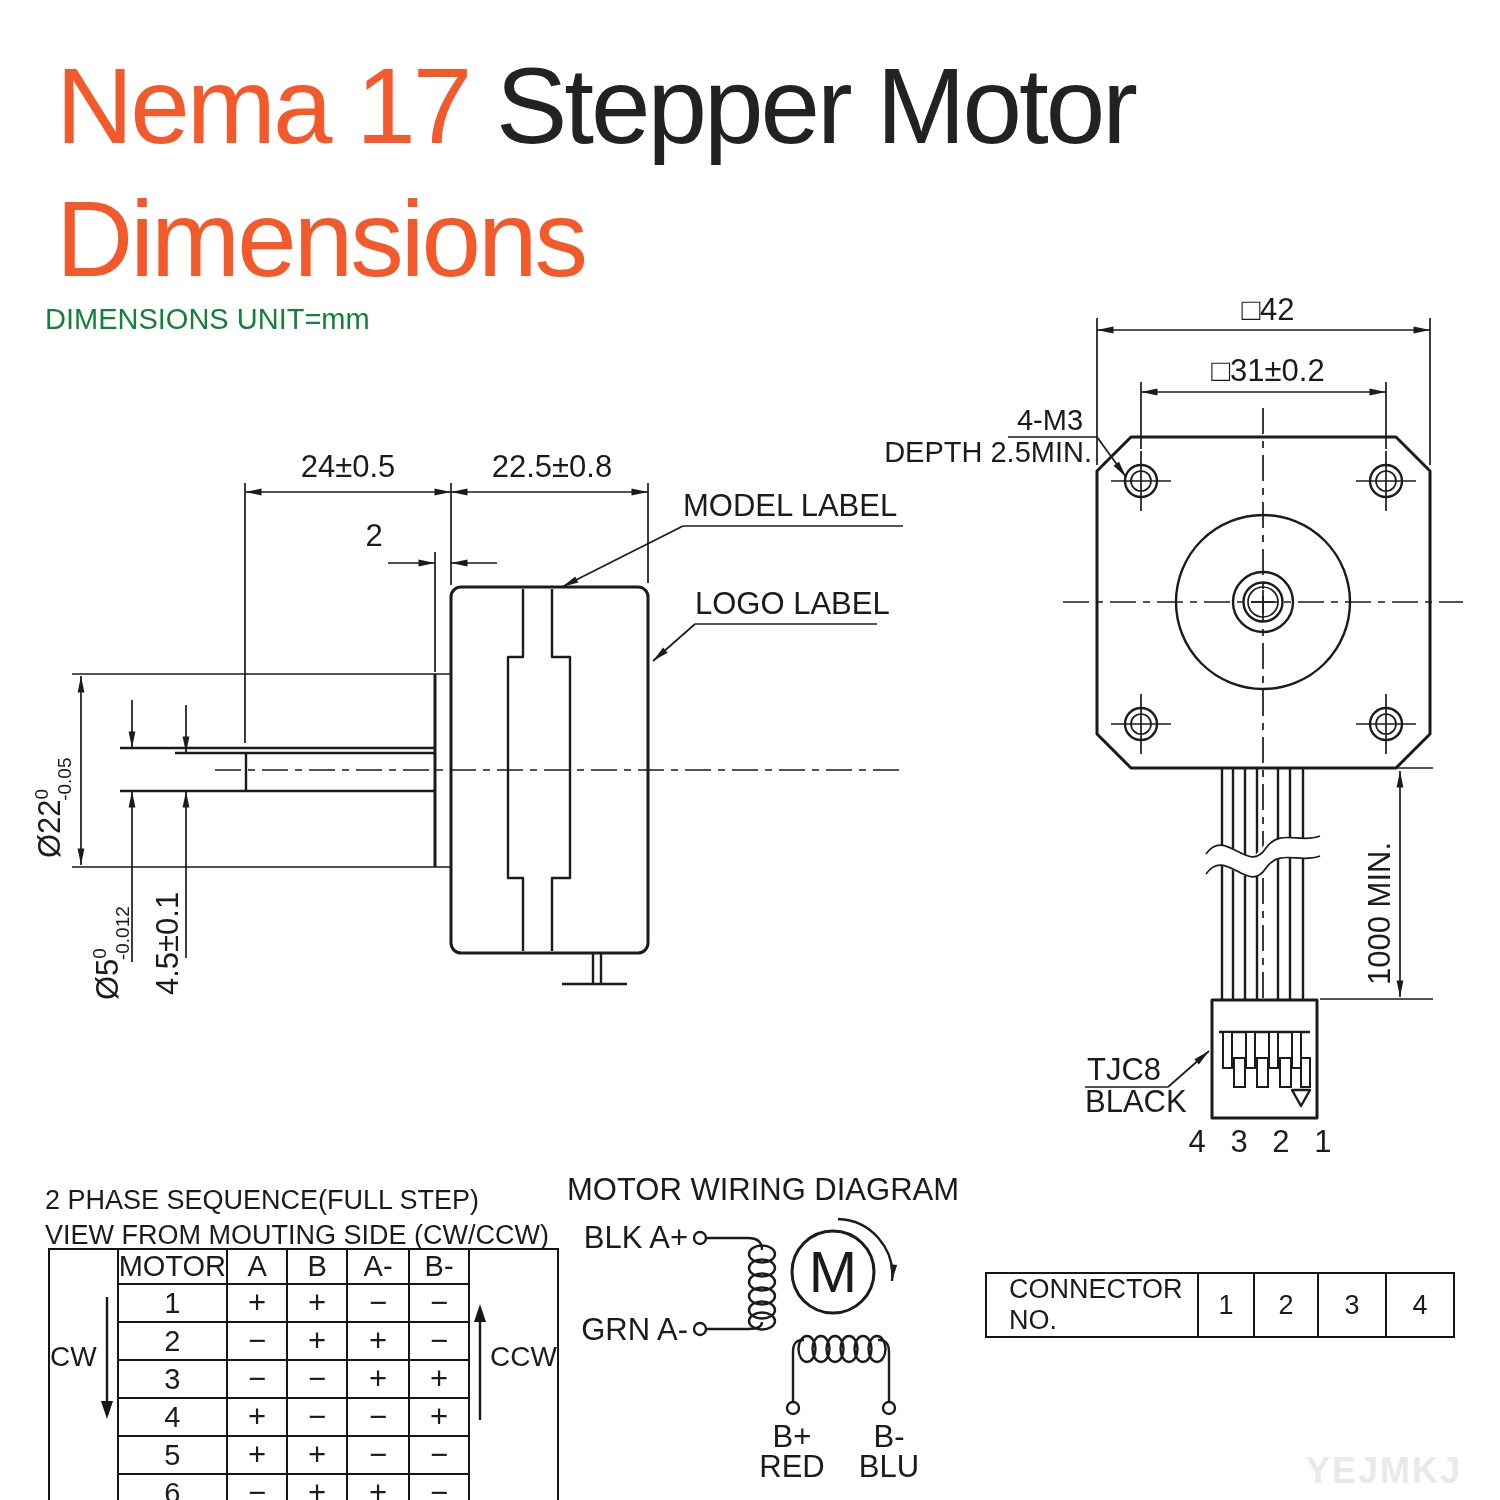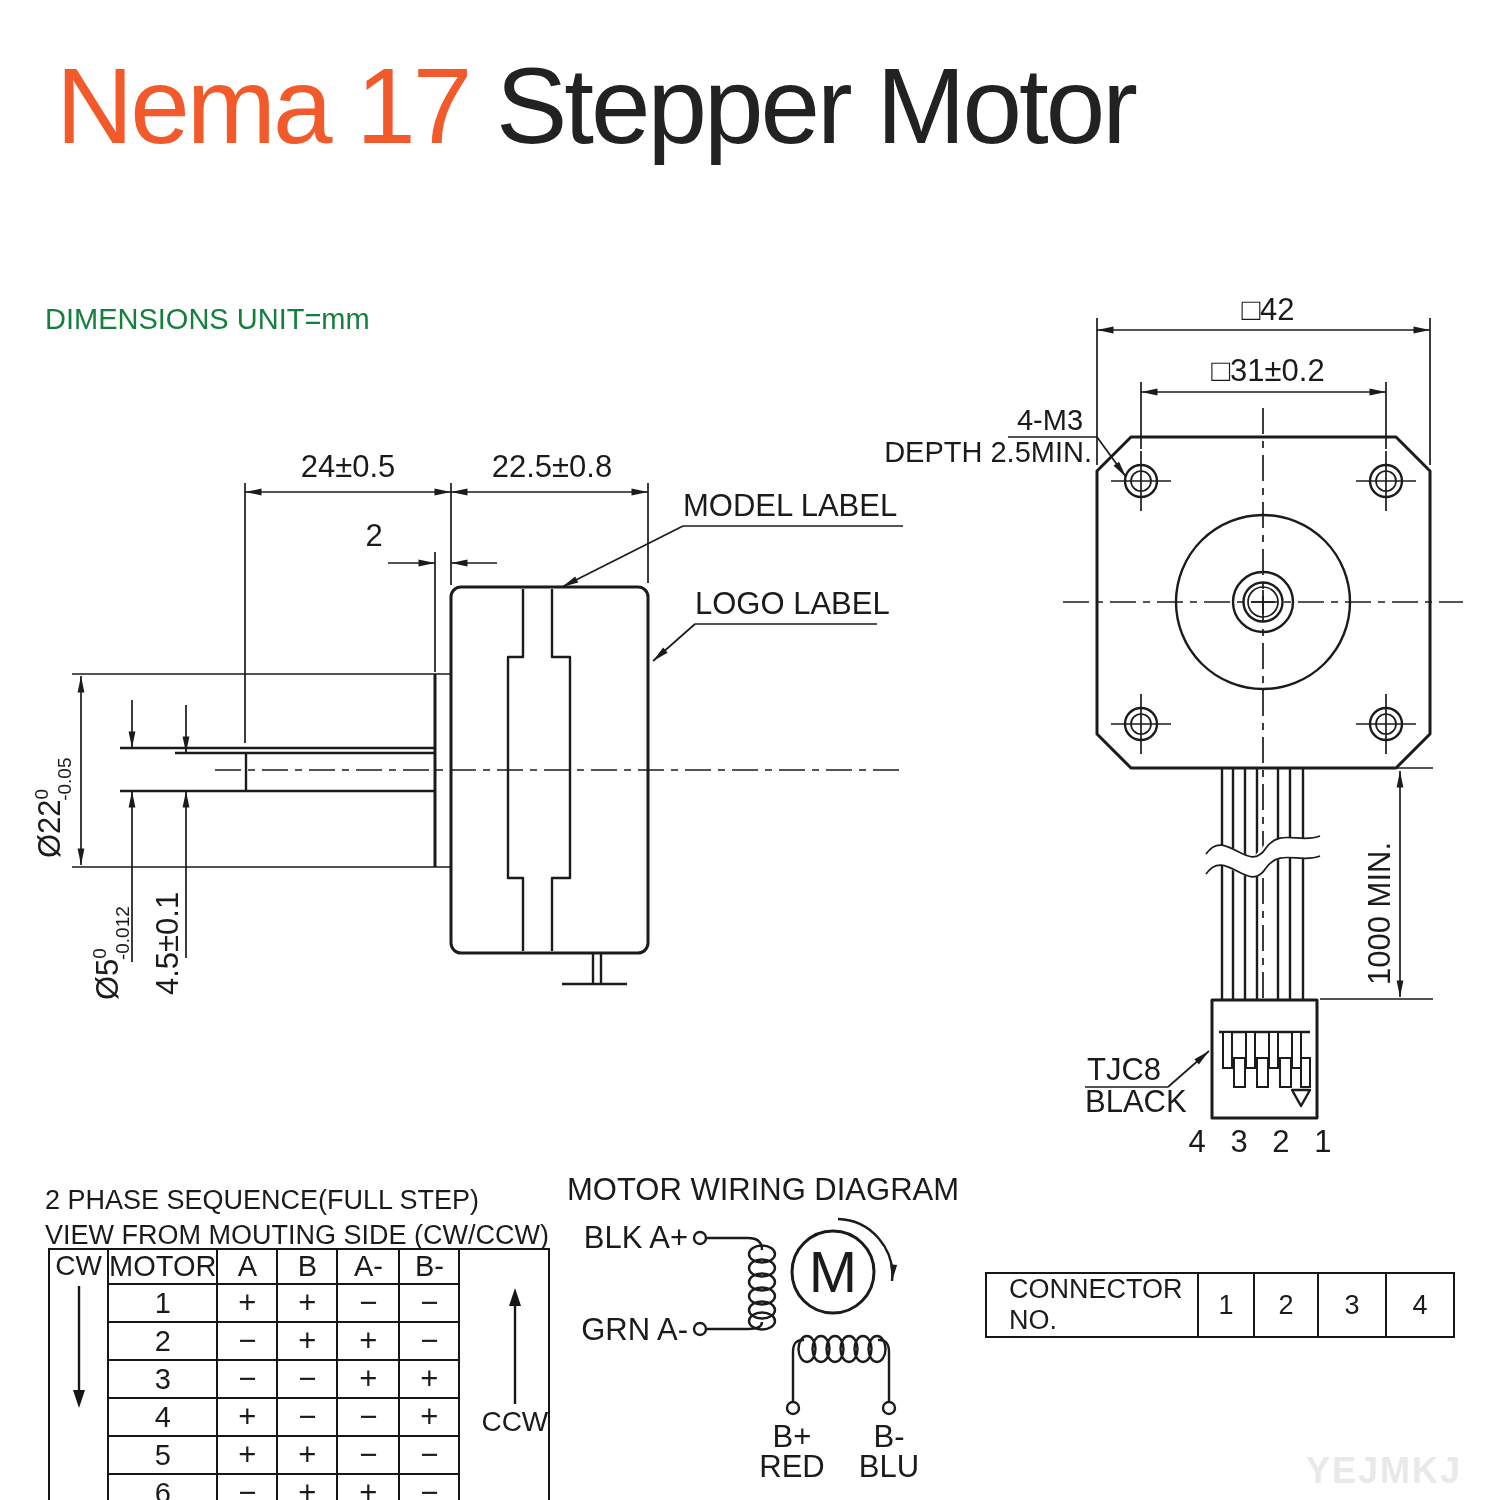--- a/index.html
+++ b/index.html
@@ -23,21 +23,21 @@
   
   .ptitle{left:45px;top:1175px;font-size:27px;line-height:1.3;color:#1b1b1b;margin-top:8px;}
   table{border-collapse:collapse;table-layout:fixed;}
   .ptable{left:48px;top:1248px;}
   .ptable td,.ptable th{border:2px solid #161616;text-align:center;padding:0;font-weight:400;}
   .ptable{font-size:29px;}
   .ptable .val{font-size:31px;}
   .ptable tr{height:31px;}
   .ptable tr.hdr{height:32px;}
   .sidecell{vertical-align:top;}
-  .sidecell .wrap{display:flex;flex-direction:column;align-items:center;height:213px;}
+  .sidecell .wrap{display:flex;flex-direction:row;align-items:center;height:213px;}
   .cwlab,.ccwlab{font-size:28px;}
   .ctable{left:985px;top:1272px;font-size:27px;}
   .ctable td{border:2px solid #161616;text-align:center;padding:0;}
   .ctable td.lab{text-align:left;padding-left:22px;}
   .ctable tr{height:52px;}
   .watermark{right:38px;top:1450px;left:auto;font-size:36px;font-weight:700;color:#e9e9e9;letter-spacing:2px;}
 </style>
 </head>
 <body>
 
@@ -211,20 +211,21 @@
       <circle class="md" cx="889" cy="1408" r="6" fill="#fff"></circle>
       <text class="dimtext" x="792" y="1447" text-anchor="middle">B+</text>
       <text class="dimtext" x="792" y="1477" text-anchor="middle">RED</text>
       <text class="dimtext" x="889" y="1447" text-anchor="middle">B-</text>
       <text class="dimtext" x="889" y="1477" text-anchor="middle">BLU</text>
     </g>
   </svg>
 
   <div class="abs title">
     <div><span class="orange">Nema 17 </span><span>Stepper Motor</span></div>
+    <div class="orange">Dimensions</div>
   </div>
   <div class="abs unit-note">DIMENSIONS UNIT=mm</div>
 
   <div class="abs ptitle">
     <div>2 PHASE SEQUENCE(FULL STEP)</div>
     <div>VIEW FROM MOUTING SIDE (CW/CCW)</div>
   </div>
 
   <table class="abs ptable">
     <colgroup>
@@ -246,21 +247,21 @@
                 <polygon points="10,126 4,108 16,108" fill="#161616"></polygon>
               </svg>
         </div>
       </td>
       <th>MOTOR</th>
       <th>A</th>
       <th>B</th>
       <th>A-</th>
       <th>B-</th>
       <td rowspan="7" class="sidecell">
-        <div class="wrap" style="justify-content:center;padding-left:21px;">
+        <div class="wrap" style="justify-content:center;">
           <svg width="20" height="120" viewBox="0 0 20 120" style="margin-top:10px;">
                 <line x1="10" y1="16" x2="10" y2="118" stroke="#161616" stroke-width="2.4"></line>
                 <polygon points="10,2 4,20 16,20" fill="#161616"></polygon>
               </svg>
           <div class="ccwlab">CCW</div>
         </div>
       </td>
     </tr>
     <tr>
           <td>1</td>

